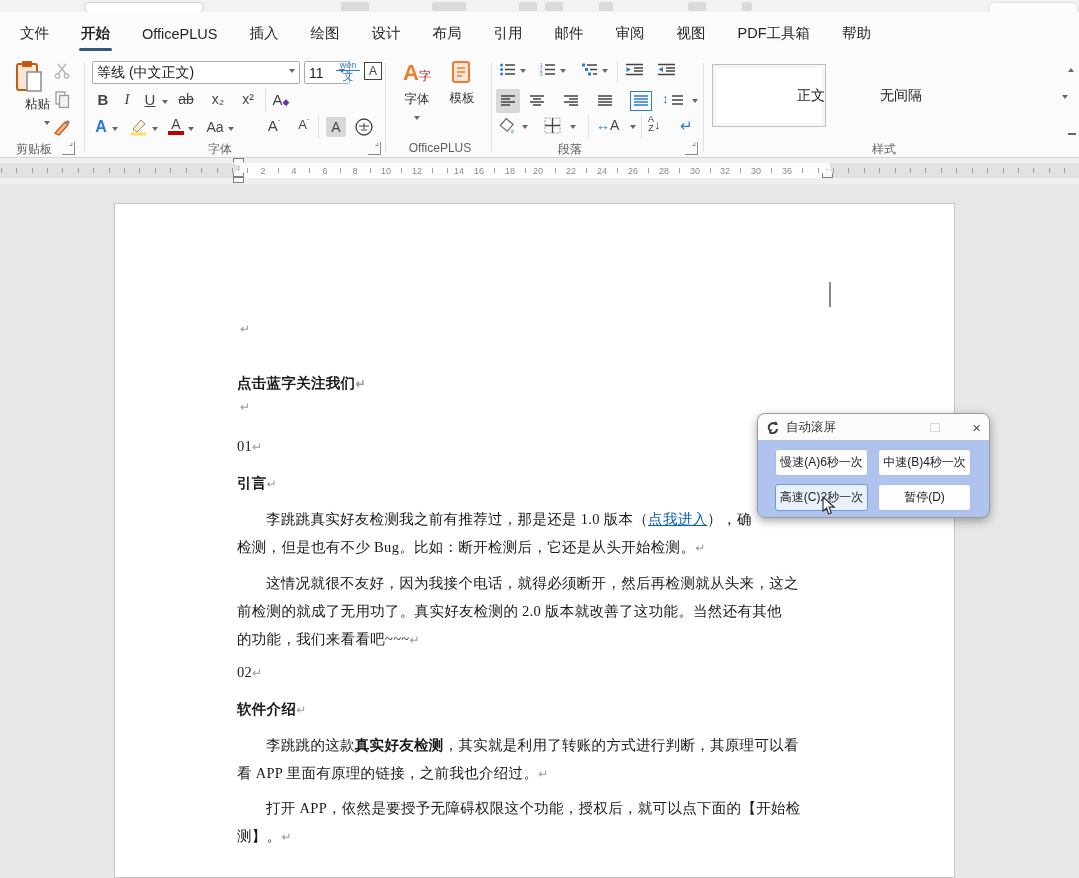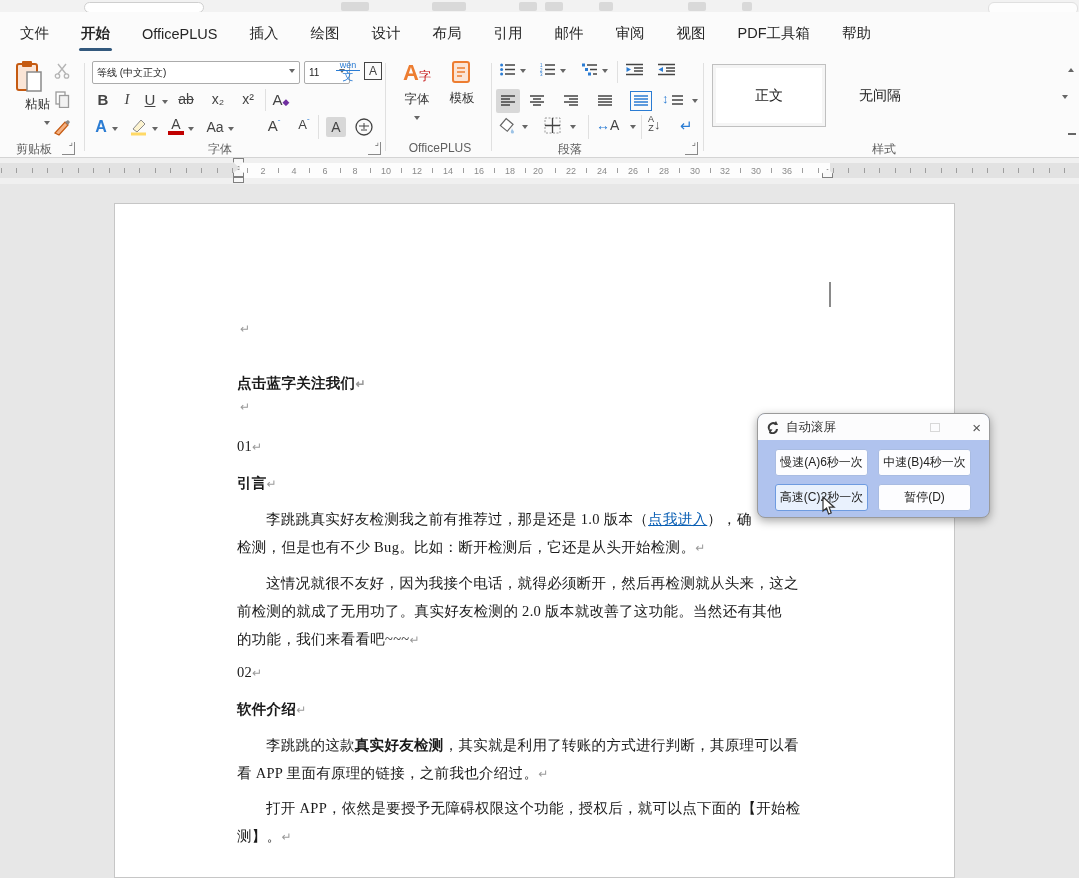--- a/index.html
+++ b/index.html
@@ -22,26 +22,26 @@
 
   
   .ribbon { position:absolute; left:0; top:57px; width:1079px; height:101px; background:#fbfbfb; border-bottom:1px solid #d4d4d4; }
   .vsep { position:absolute; top:6px; height:88px; width:1px; background:#e0e0e0; }
   .glabel { position:absolute; top:84px; font-size:12px; color:#5f5f5f; text-align:center; }
   .launcher { position:absolute; top:85px; width:13px; height:13px; border:1px solid #8a8a8a; border-top:none; border-left:none; font-size:9px; color:#666; line-height:9px; text-align:right; }
   .launcher::after { content:"⌟"; position:relative; top:-4px; left:-1px; }
   .btn-glyph { position:absolute; font-size:14px; color:#444; text-align:center; cursor:default; }
   .chev { display:inline-block; width:0; height:0; border:3.5px solid transparent; border-top:4px solid #666; vertical-align:middle; }
   .chev.abs2 { position:absolute; }
-  .combo { position:absolute; background:#fff; border:1px solid #ababab; border-radius:2px; font-size:10px; color:#222; display:flex; align-items:center; padding:0 4px; }
+  .combo { position:absolute; background:#fff; border:1px solid #ababab; border-radius:2px; font-size:14px; color:#222; display:flex; align-items:center; padding:0 4px; }
   .combo .tx { flex:1; white-space:nowrap; overflow:hidden; }
   .selbg { background:#d8d8d8; border-radius:2px; }
 
   
-  .stylebox { position:absolute; top:7px; height:63px; display:flex; align-items:center; justify-content:center; font-size:14px; color:#222; }
+  .stylebox { position:absolute; top:7px; height:63px; display:flex; align-items:center; justify-content:flex-end; font-size:14px; color:#222; }
   .stylebox.sel { border:1px solid #c0c0c0; background:#fff; box-shadow:0 0 0 3px #f5f5f5 inset; }
   .heading1 { font-size:27px; color:#2f5496; font-family:"Liberation Serif", serif; }
 
   
   .rulerwrap { position:absolute; left:0; top:158px; width:1079px; height:26px; background:#f0f0f0; }
   .rband { position:absolute; left:0; top:5px; width:1079px; height:15px; background:#e2e2e2; }
   .rwhite { position:absolute; left:240px; top:0; width:590px; height:15px; background:#fdfdfd; }
   .rticks { position:absolute; left:0; top:5px; width:1079px; height:5px; background:repeating-linear-gradient(to right, #9e9e9e 0 1px, transparent 1px 15.42px); background-position-x:247px; }
   .rnum { position:absolute; top:1.5px; width:14px; height:12px; font-size:9px; color:#8a8a8a; text-align:center; line-height:12px; background:#fdfdfd; }
   .indent-first { position:absolute; left:233px; top:0px; width:11px; height:9px; background:#f8f8f8; border:1px solid #808080; clip-path:polygon(0 0,100% 0,100% 45%,50% 100%,0 45%); }
@@ -323,21 +323,21 @@
   <div class="rulerwrap">
     <div class="rband">
       <div class="rwhite"></div>
       <div class="rticks" style="top:5px;height:5px"></div>
       <span class="rnum" style="left:256px">2</span>
       <span class="rnum" style="left:287px">4</span>
       <span class="rnum" style="left:318px">6</span>
       <span class="rnum" style="left:348px">8</span>
       <span class="rnum" style="left:379px">10</span>
       <span class="rnum" style="left:410px">12</span>
-      <span class="rnum" style="left:441px">14</span>
+      <span class="rnum" style="left:452px">14</span>
       <span class="rnum" style="left:472px">16</span>
       <span class="rnum" style="left:503px">18</span>
       <span class="rnum" style="left:531px">20</span>
       <span class="rnum" style="left:564px">22</span>
       <span class="rnum" style="left:595px">24</span>
       <span class="rnum" style="left:626px">26</span>
       <span class="rnum" style="left:657px">28</span>
       <span class="rnum" style="left:688px">30</span>
       <span class="rnum" style="left:718px">32</span>
       <span class="rnum" style="left:749px">30</span>

